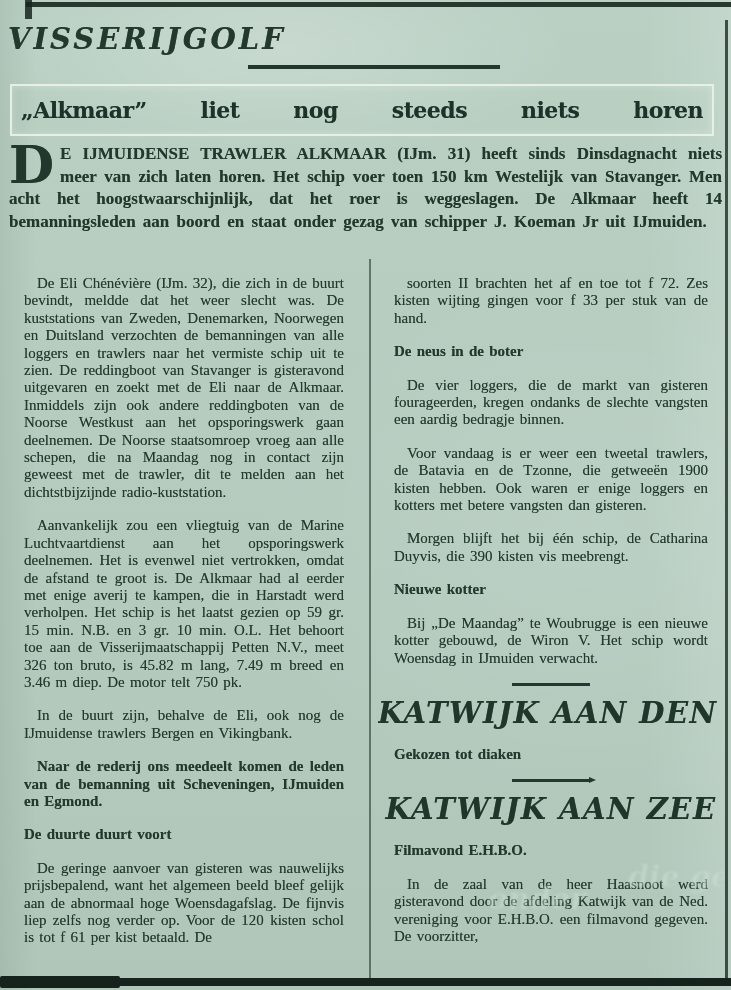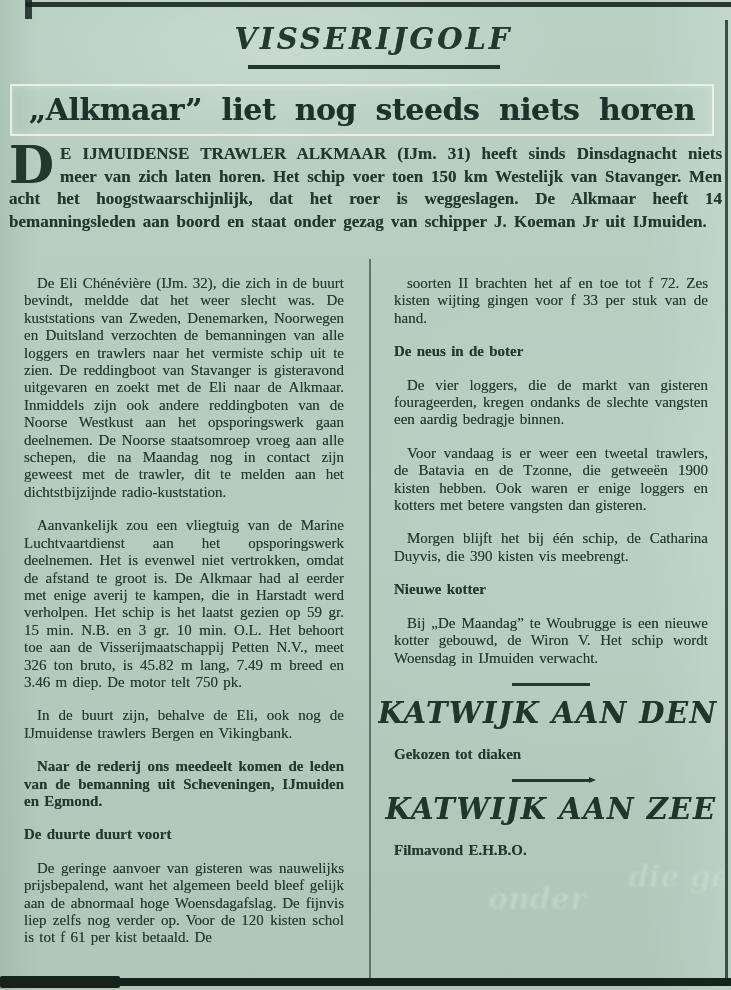--- a/index.html
+++ b/index.html
@@ -15,36 +15,36 @@
     color:#23392e;
   }
   .soft{ text-shadow:0 0 0.6px rgba(35,57,46,0.55); }
 
   .top-rule{position:absolute;left:26px;top:2px;right:0;height:5px;background:#1b2a22;opacity:0.92;}
   .top-rule-tick{position:absolute;left:25px;top:0;width:7px;height:19px;background:#18261f;opacity:0.85;}
   .right-border{position:absolute;right:3px;top:20px;bottom:10px;width:3px;background:rgba(24,40,31,0.78);}
   .bottom-rule{position:absolute;left:0;right:0;top:978px;height:8px;background:#15231c;}
   .bottom-rule:before{content:"";position:absolute;left:0;top:-2px;width:120px;height:12px;background:#15231c;border-radius:2px;}
 
-  .kicker-wrap{position:absolute;top:22px;left:0;width:100%;text-align:center;}
+  .kicker-wrap{position:absolute;top:22px;left:0;width:100%;text-align:left;}
   .kicker{
     display:inline-block;font-family:"DejaVu Serif", serif;font-style:italic;font-weight:bold;
     font-size:29px;letter-spacing:3px;transform:translateX(8px);
   }
   .kicker-underline{width:252px;height:4px;background:#22382d;margin:9px auto 0;transform:translateX(8px);}
 
   .headline-box{
     position:absolute;left:10px;top:84px;width:700px;height:48px;
     border:2px solid rgba(232,241,229,0.95);
     box-shadow:inset 0 0 8px rgba(255,255,255,0.25);
     display:flex;align-items:center;
   }
   .headline{
-    width:100%;margin:12px;padding:0 5px;
-    font-family:"DejaVu Serif", serif;font-weight:bold;font-size:30px;line-height:40px;
+    width:100%;margin:4px;padding:0 5px;
+    font-family:"DejaVu Serif", serif;font-weight:bold;font-size:22px;line-height:40px;
     white-space:nowrap;text-align:justify;text-align-last:justify;
     letter-spacing:-0.5px;color:#1d332a;
   }
 
   .lead{
     position:absolute;left:9px;top:143px;width:713px;
     font-size:17px;font-weight:bold;line-height:22.5px;text-align:justify;
     word-spacing:3px;color:#22382d;
   }
   .dropcap{
@@ -128,19 +128,20 @@
       <p class="subhead">Nieuwe kotter</p>
       <p>Bij „De Maandag” te Woubrugge is een nieuwe kotter gebouwd, de Wiron V. Het schip wordt Woensdag in IJmuiden verwacht.</p>
 
       <div class="divider-rule"></div>
       <h2 class="section-title">KATWIJK AAN DEN RIJN</h2>
       <p class="subhead">Gekozen tot diaken</p>
 
       <div class="divider-rule arrow"></div>
       <h2 class="section-title">KATWIJK AAN ZEE</h2>
       <p class="subhead">Filmavond E.H.B.O.</p>
+      <p>In de zaal van de heer Haasnoot werd gisteravond door de afdeling Katwijk van de Ned. vereniging voor E.H.B.O. een filmavond gegeven. De voorzitter,</p>
 
       <span class="ghost ghost-a">die ge</span>
       <span class="ghost ghost-b">onder</span>
     </div>
 
   </div>
 </div>
 
 </body></html>

